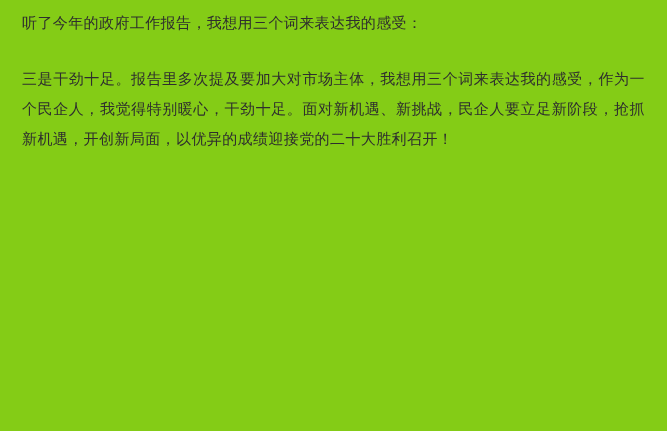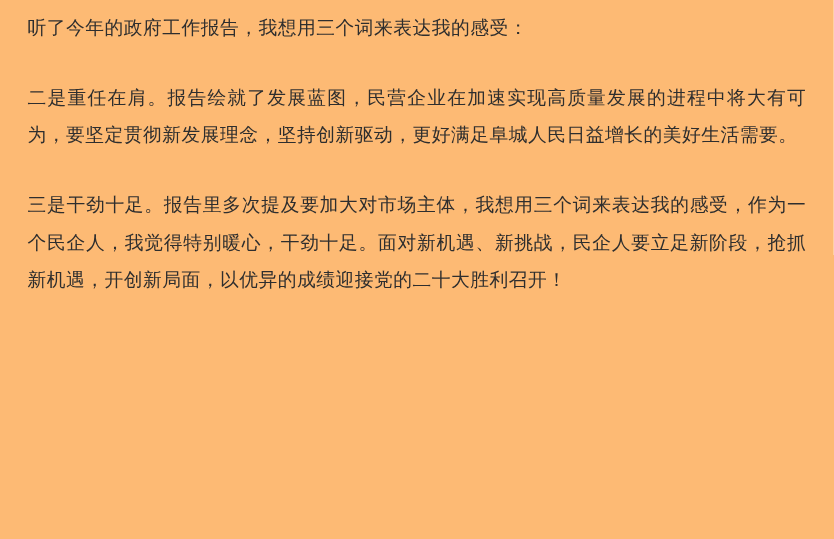--- a/index.html
+++ b/index.html
@@ -11,36 +11,35 @@
     width: 667px;
     height: 431px;
     overflow: hidden;
     font-family: "Liberation Sans", "DejaVu Sans", sans-serif;
   }
   .article {
     box-sizing: border-box;
     width: 667px;
     height: 431px;
     padding: 8px 22px 0 22px;
-    background: #fdba74;
+    background: #84cc16;
   }
   .para {
     margin: 0 0 26px 0;
     font-size: 15px;
     line-height: 30px;
     color: #2e2e2e;
     text-align: justify;
     text-justify: inter-ideograph;
     letter-spacing: 0.4px;
     word-break: break-all;
   }
   .para:last-child {
     margin-bottom: 0;
   }
 </style>
 </head>
 <body>
 
 <div class="article">
   <p class="para">听了今年的政府工作报告，我想用三个词来表达我的感受：</p>
-  <p class="para">二是重任在肩。报告绘就了发展蓝图，民营企业在加速实现高质量发展的进程中将大有可为，要坚定贯彻新发展理念，坚持创新驱动，更好满足阜城人民日益增长的美好生活需要。</p>
   <p class="para">三是干劲十足。报告里多次提及要加大对市场主体，我想用三个词来表达我的感受，作为一个民企人，我觉得特别暖心，干劲十足。面对新机遇、新挑战，民企人要立足新阶段，抢抓新机遇，开创新局面，以优异的成绩迎接党的二十大胜利召开！</p>
 </div>
 
 </body></html>

